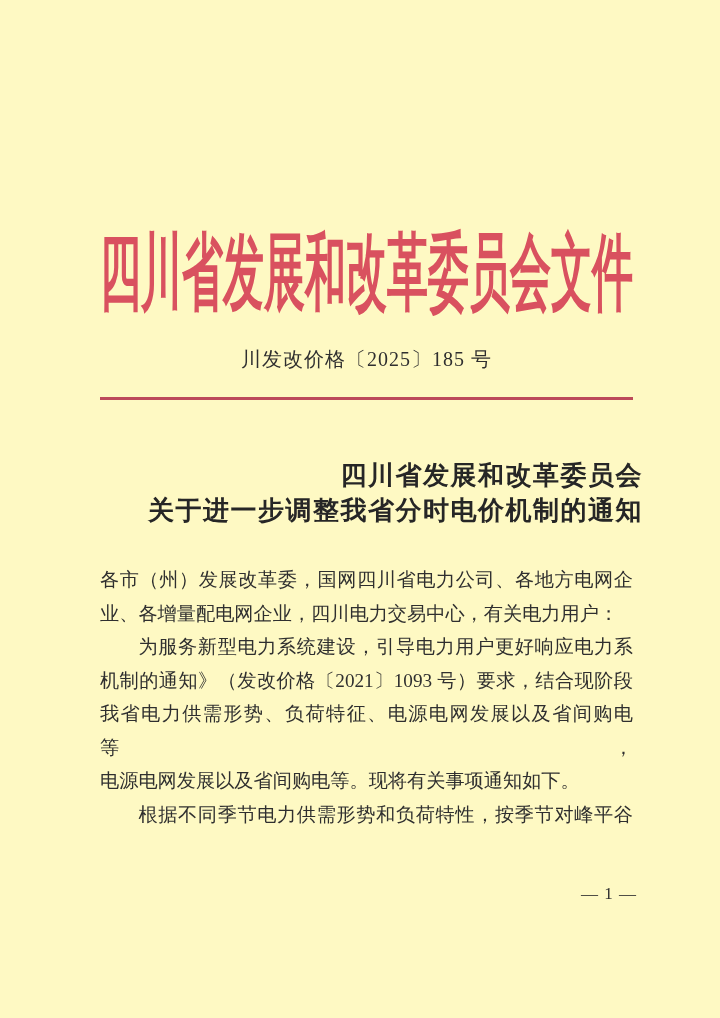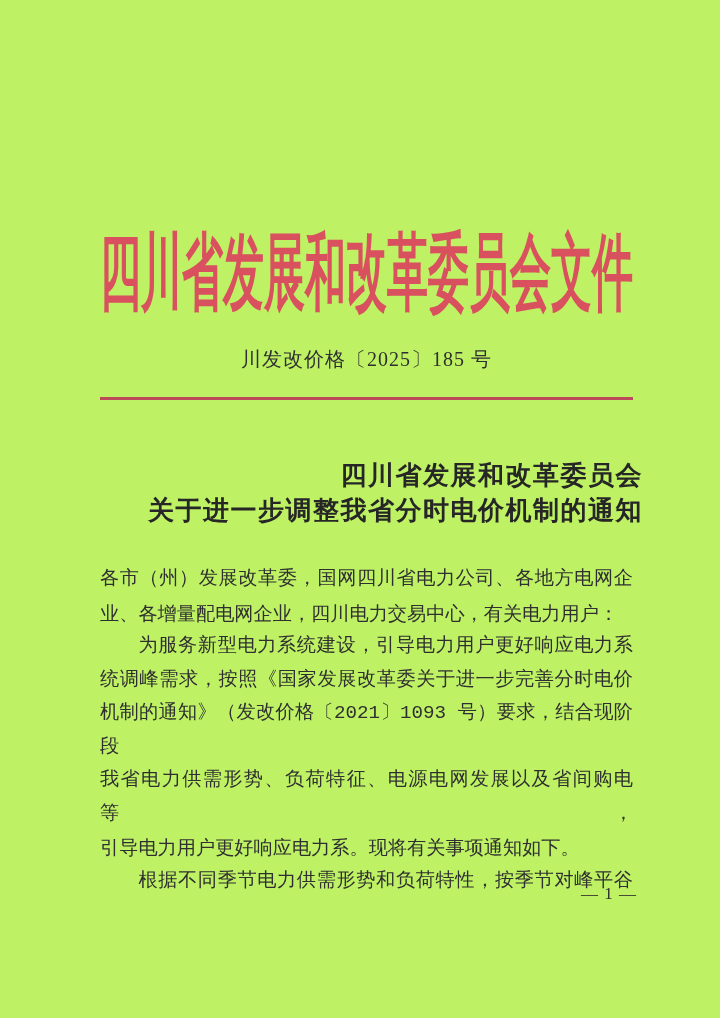--- a/index.html
+++ b/index.html
@@ -4,21 +4,21 @@
 <style>
   html, body {
     margin: 0;
     padding: 0;
     background: #ffffff;
   }
   .page {
     position: relative;
     width: 720px;
     height: 1018px;
-    background: #bef264;
+    background: #fef9c3;
     overflow: hidden;
     font-family: "Liberation Serif", "DejaVu Serif", serif;
   }
   .content {
     position: absolute;
     left: 100px;
     top: 0;
     width: 533px;
     height: 100%;
   }
@@ -73,21 +73,20 @@
     left: 0;
     width: 100%;
     font-size: 19.2px;
     line-height: 33.5px;
     color: var(--ink, #2f2f2f);
   }
   .ln { min-height: 33.5px; }
   .just {
     text-align: justify;
     text-align-last: justify;
-    font-family: Liberation Mono, monospace;
   }
   .ind { text-indent: 2em; }
   .heading {
     font-family: "Liberation Sans", "DejaVu Sans", sans-serif;
     font-weight: bold;
     color: #222222;
     letter-spacing: 0.5px;
   }
   .page-number {
     position: absolute;
@@ -112,23 +111,22 @@
 
     <div class="notice-title">
       <div>四川省发展和改革委员会</div>
       <div>关于进一步调整我省分时电价机制的通知</div>
     </div>
 
     <div class="body-text">
       <div class="ln just">各市（州）发展改革委，国网四川省电力公司、各地方电网企</div>
       <div class="ln">业、各增量配电网企业，四川电力交易中心，有关电力用户：</div>
       <div class="ln just ind">为服务新型电力系统建设，引导电力用户更好响应电力系</div>
-      <div class="ln just">统调峰需求，按照《国家发展改革委关于进一步完善分时电价</div>
       <div class="ln just">机制的通知》（发改价格〔2021〕1093 号）要求，结合现阶段</div>
       <div class="ln just">我省电力供需形势、负荷特征、电源电网发展以及省间购电等，</div>
-      <div class="ln">引导电力用户更好响应电力系。现将有关事项通知如下。</div>
+      <div class="ln">电源电网发展以及省间购电等。现将有关事项通知如下。</div>
       <div class="ln just ind">根据不同季节电力供需形势和负荷特性，按季节对峰平谷</div>
     </div>
 
   </div>
 
   <div class="page-number">— 1 —</div>
 </div>
 
 </body></html>

